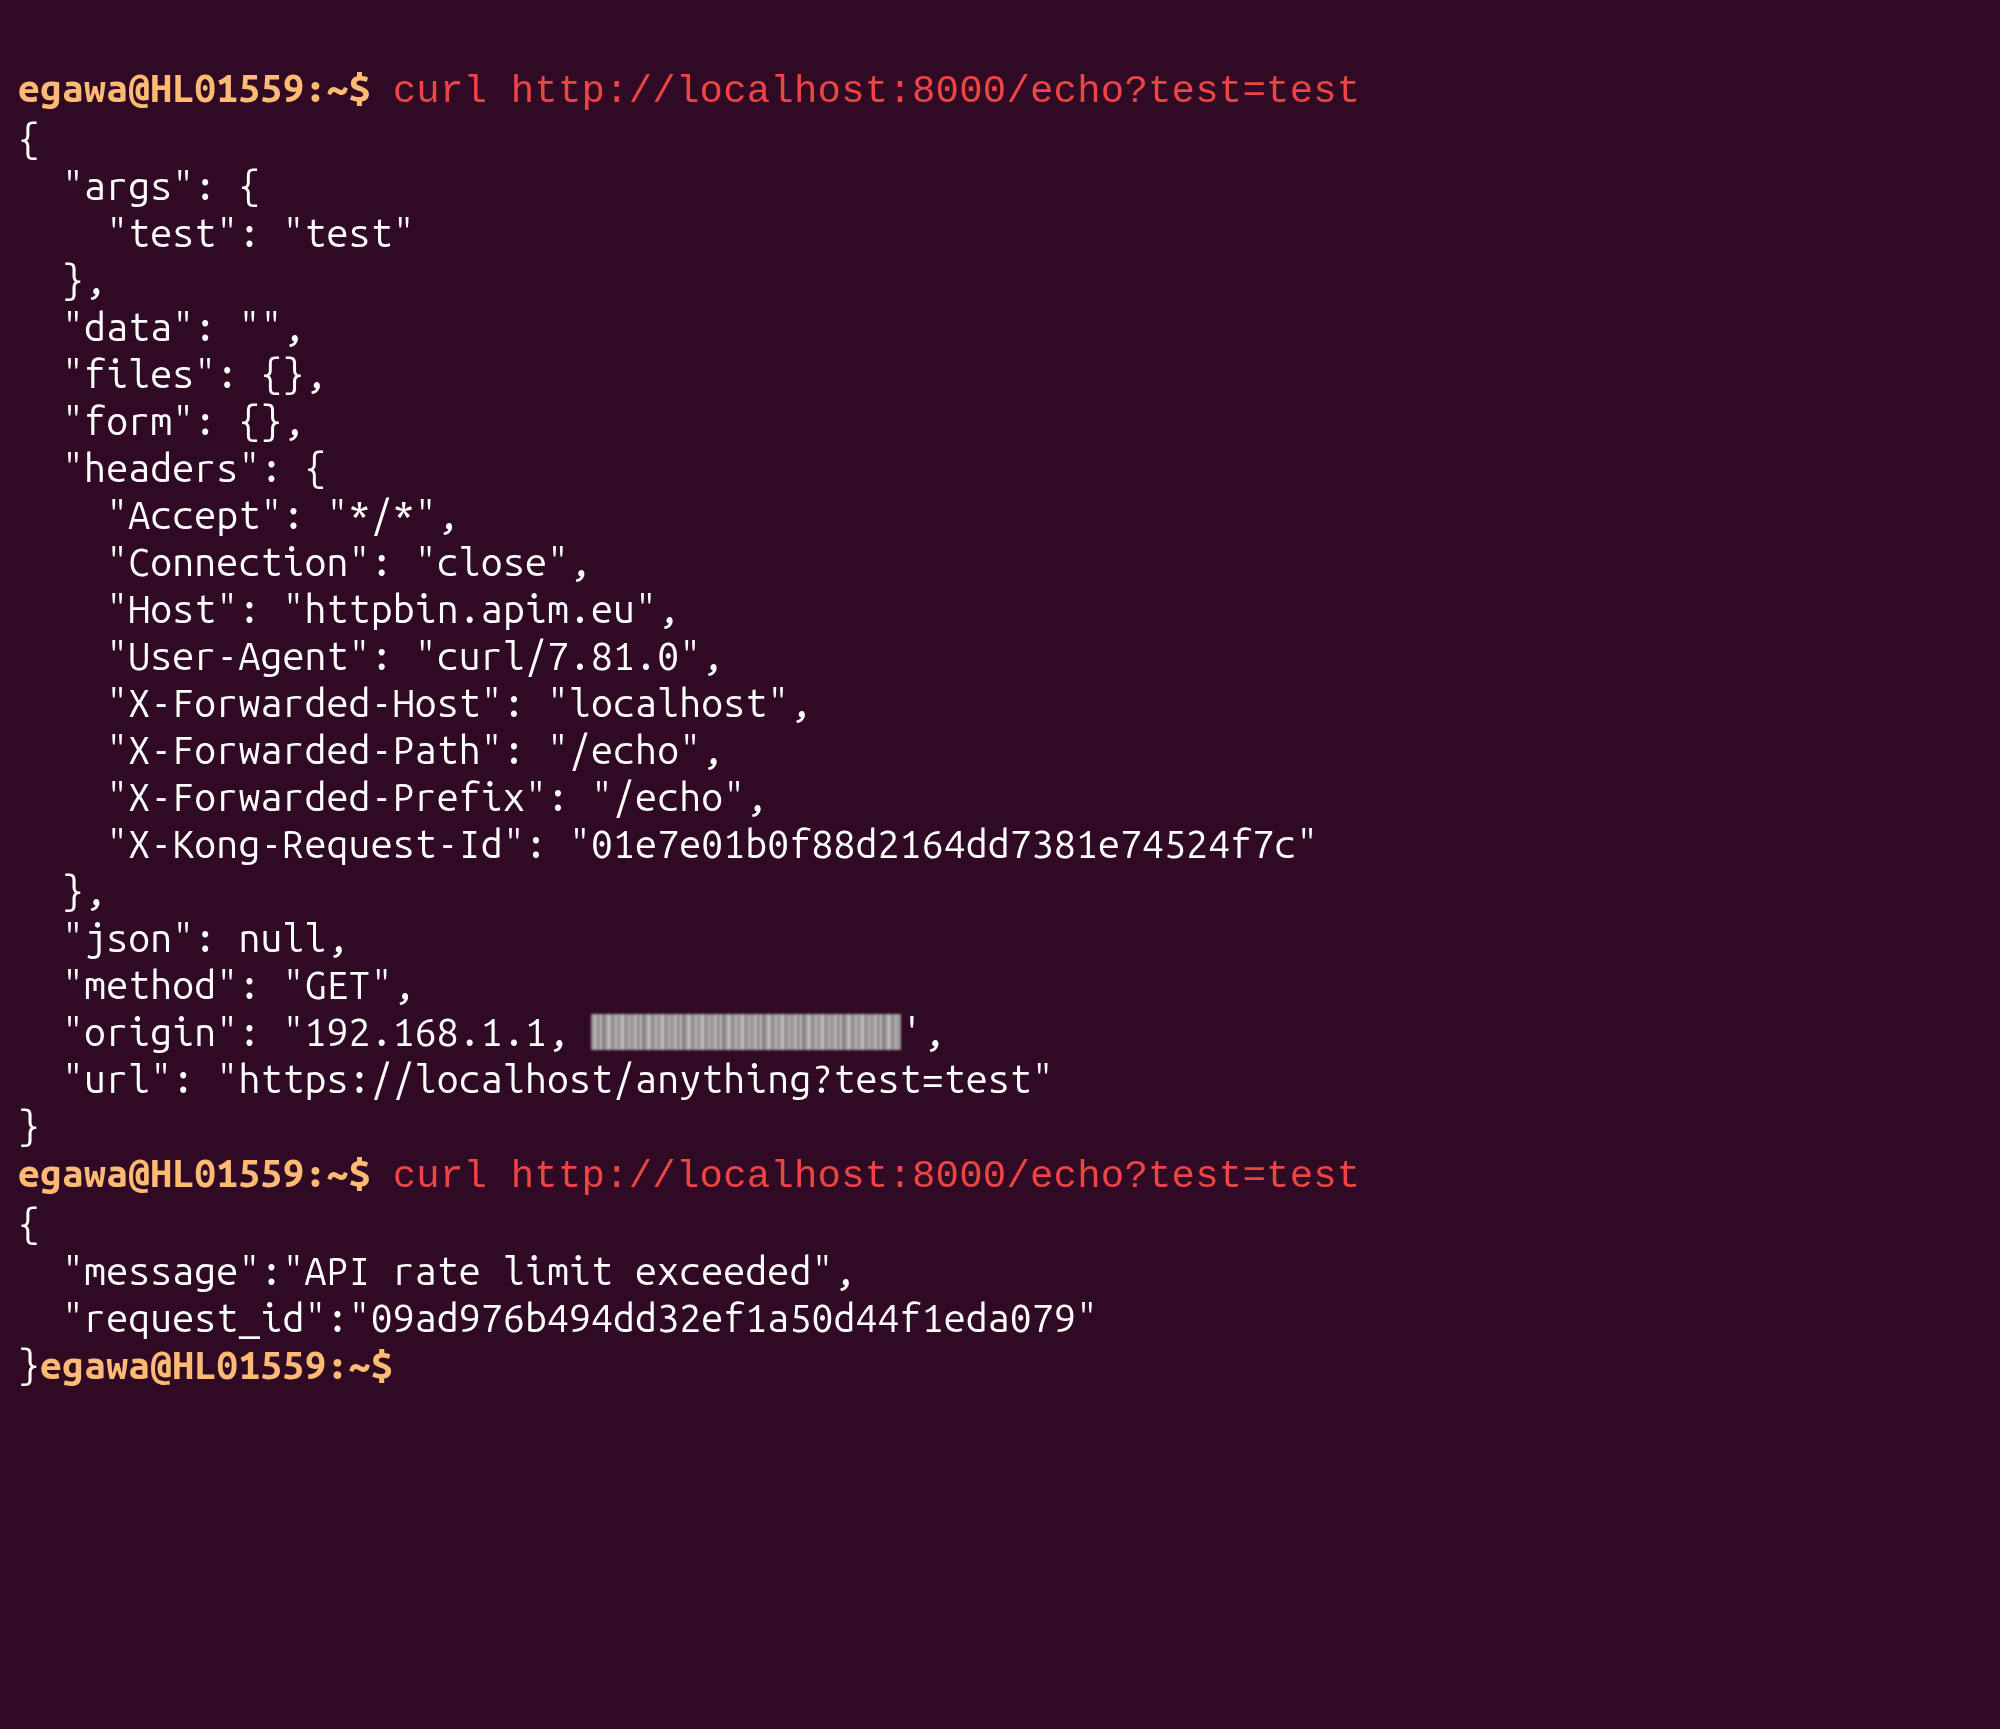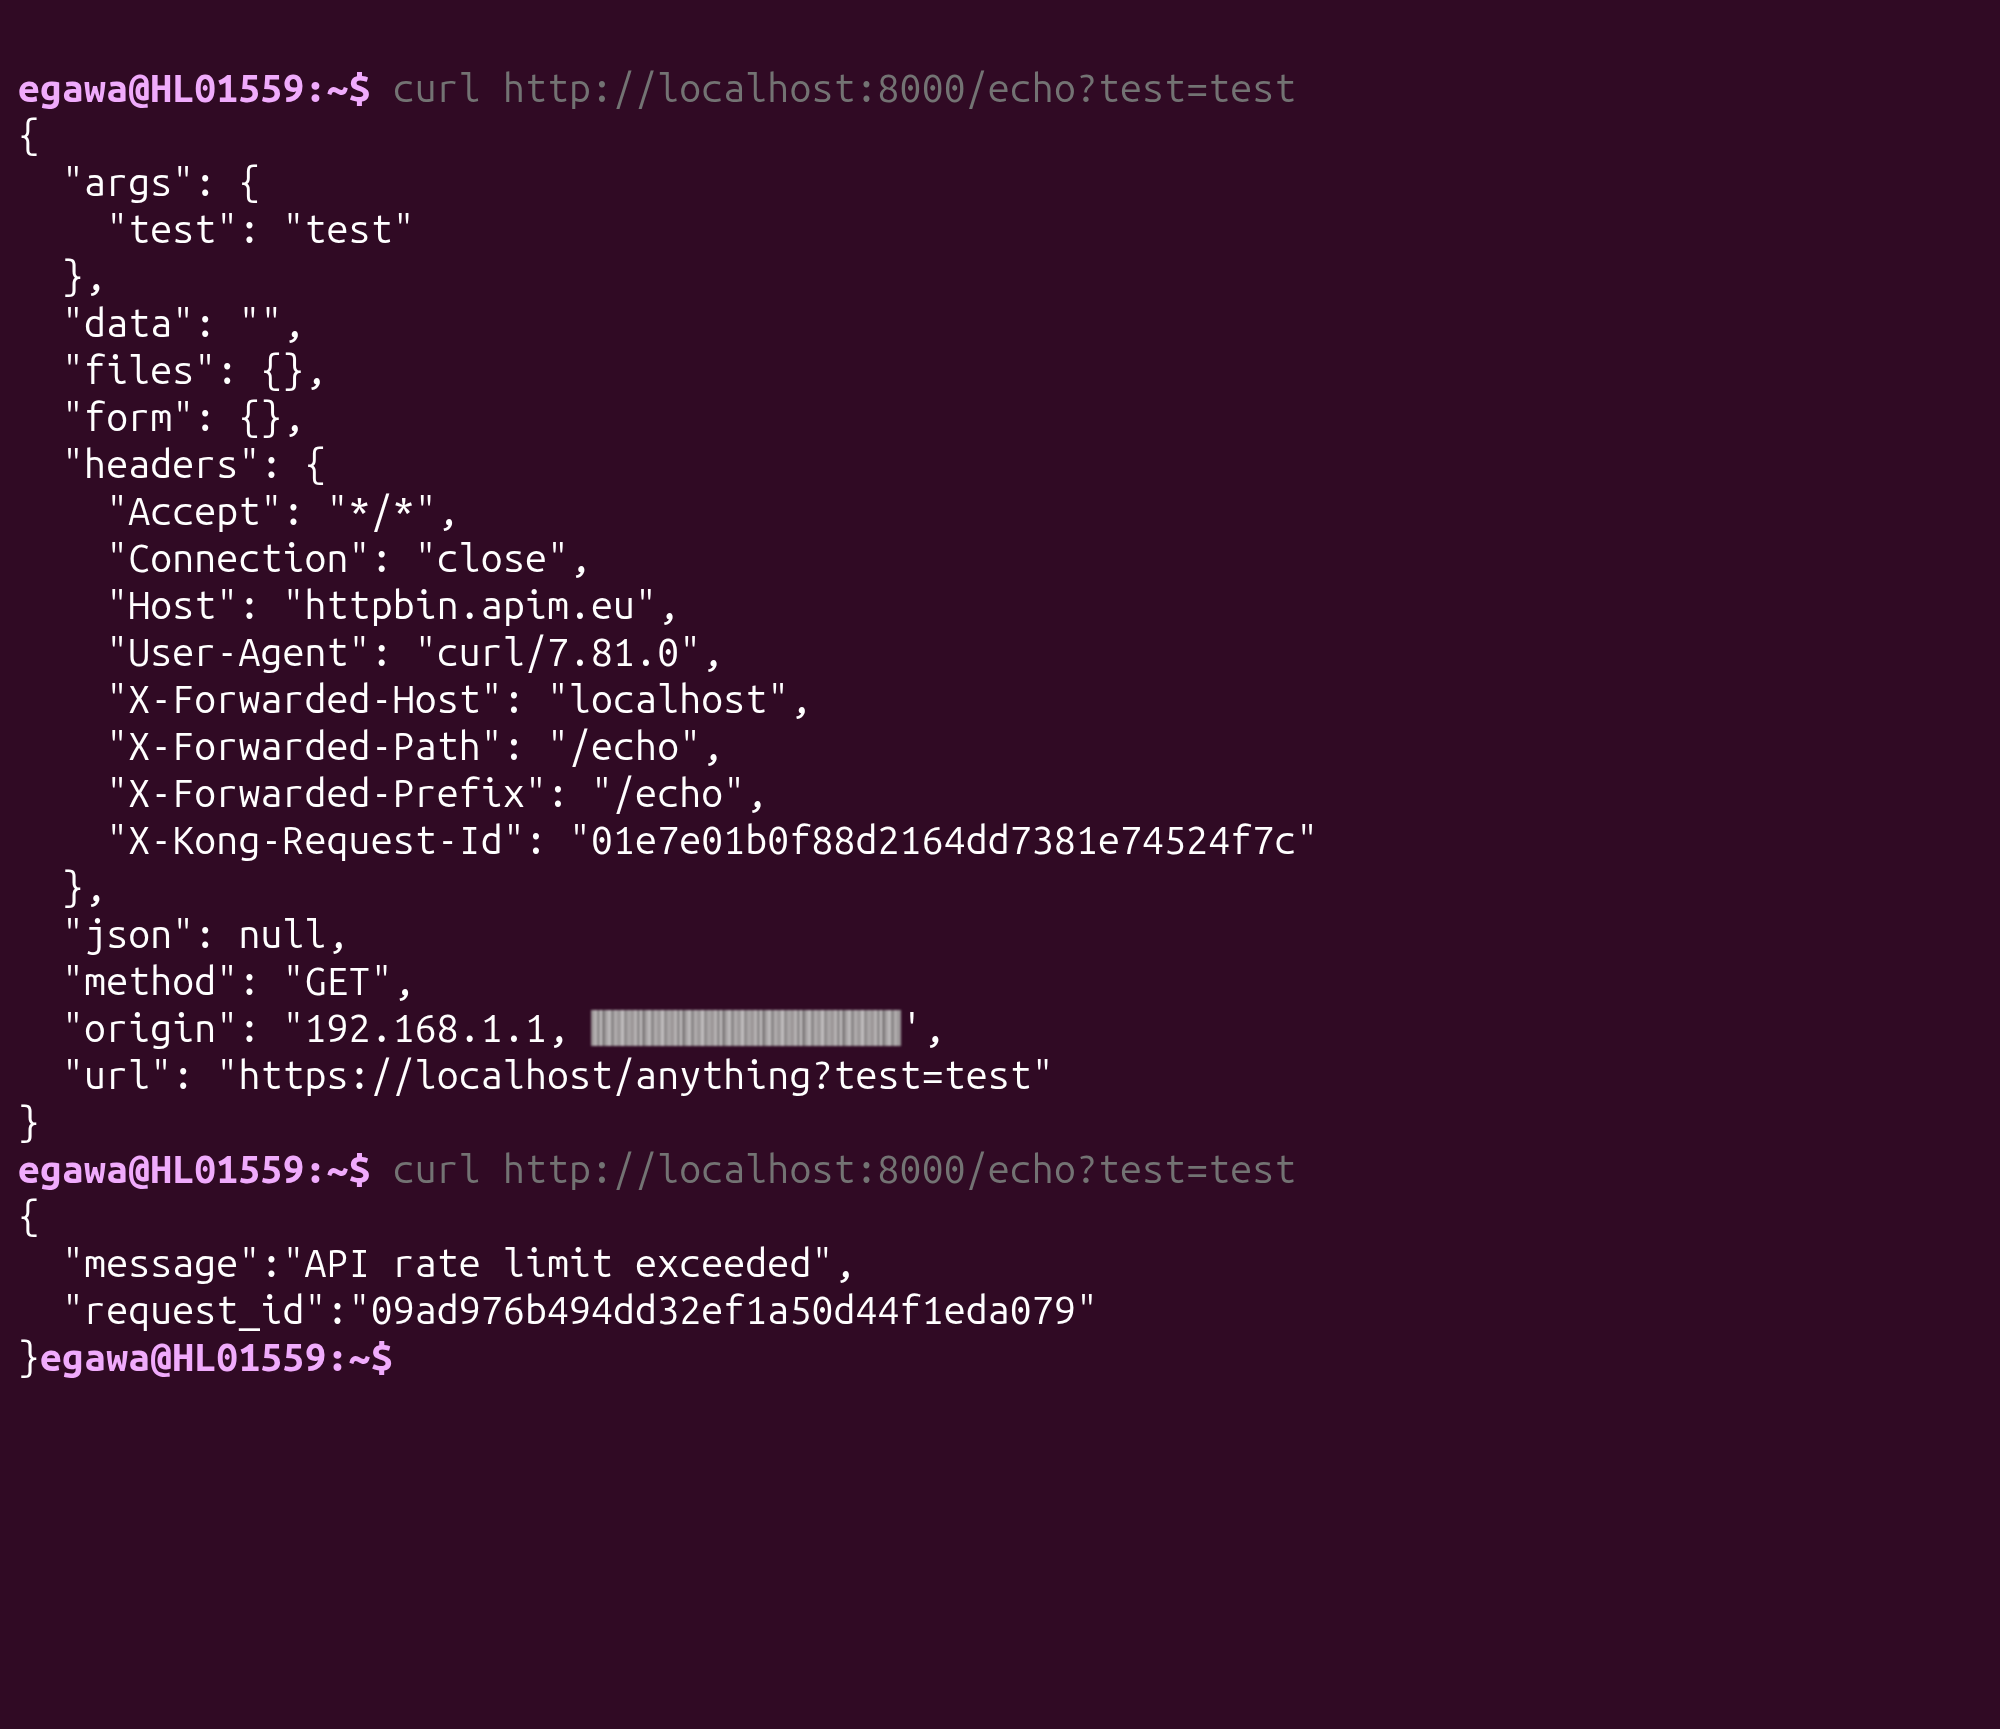--- a/index.html
+++ b/index.html
@@ -13,25 +13,26 @@
   .terminal {
     font-family: "Ubuntu Mono", "DejaVu Sans Mono", "Menlo", "Consolas", monospace;
     font-size: 39px;
     line-height: 1.205;
     color: #FFFFFF;
     white-space: pre;
     padding: 18px 18px 0 18px;
     letter-spacing: 0.2px;
   }
   .prompt {
-    color: #f0abfc;
+    color: #fdba74;
     font-weight: bold;
   }
   .cmd {
-    color: #737373;
+    color: #ef4444;
+    font-family: Liberation Mono, monospace;
   }
   .out {
     color: #FFFFFF;
   }
   .redact {
     display: inline-block;
     vertical-align: -4px;
     width: 310px;
     height: 36px;
     background:

